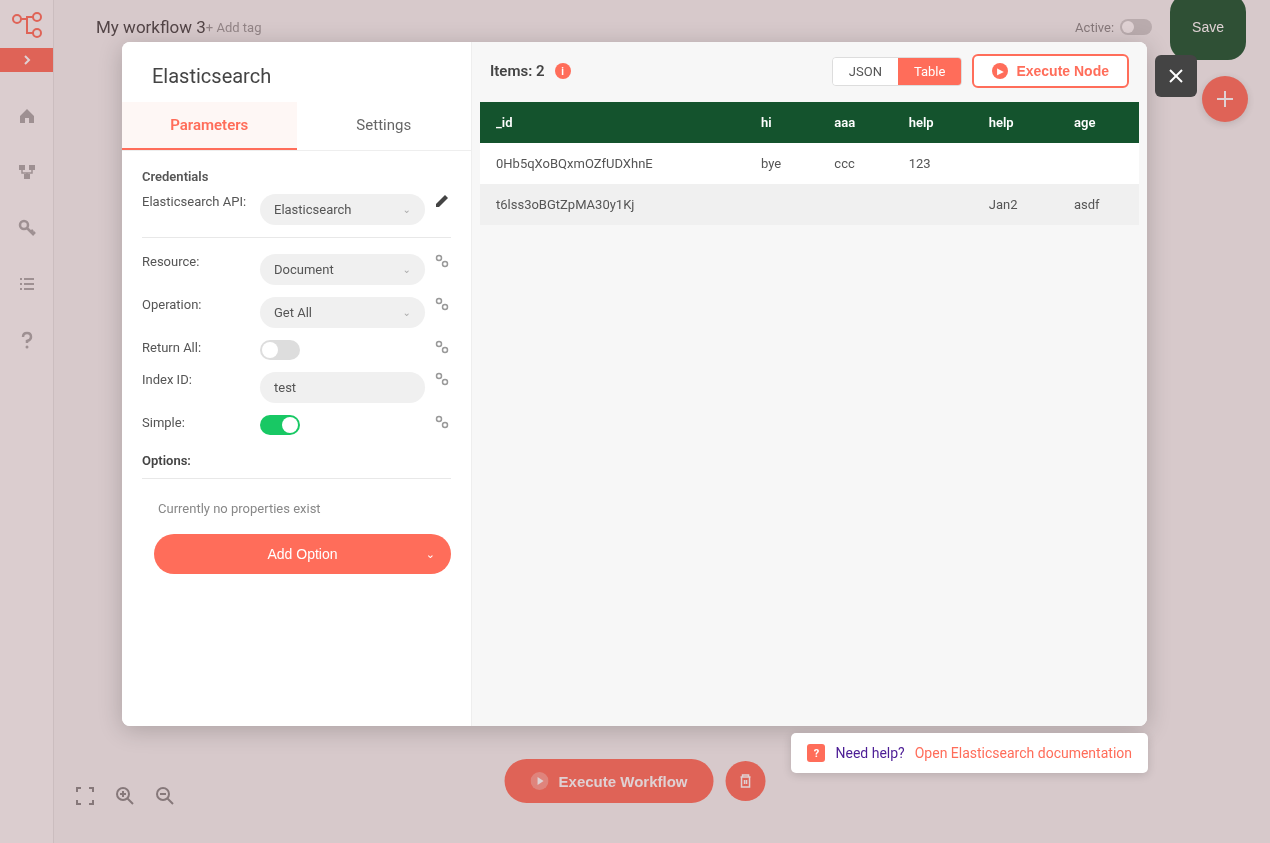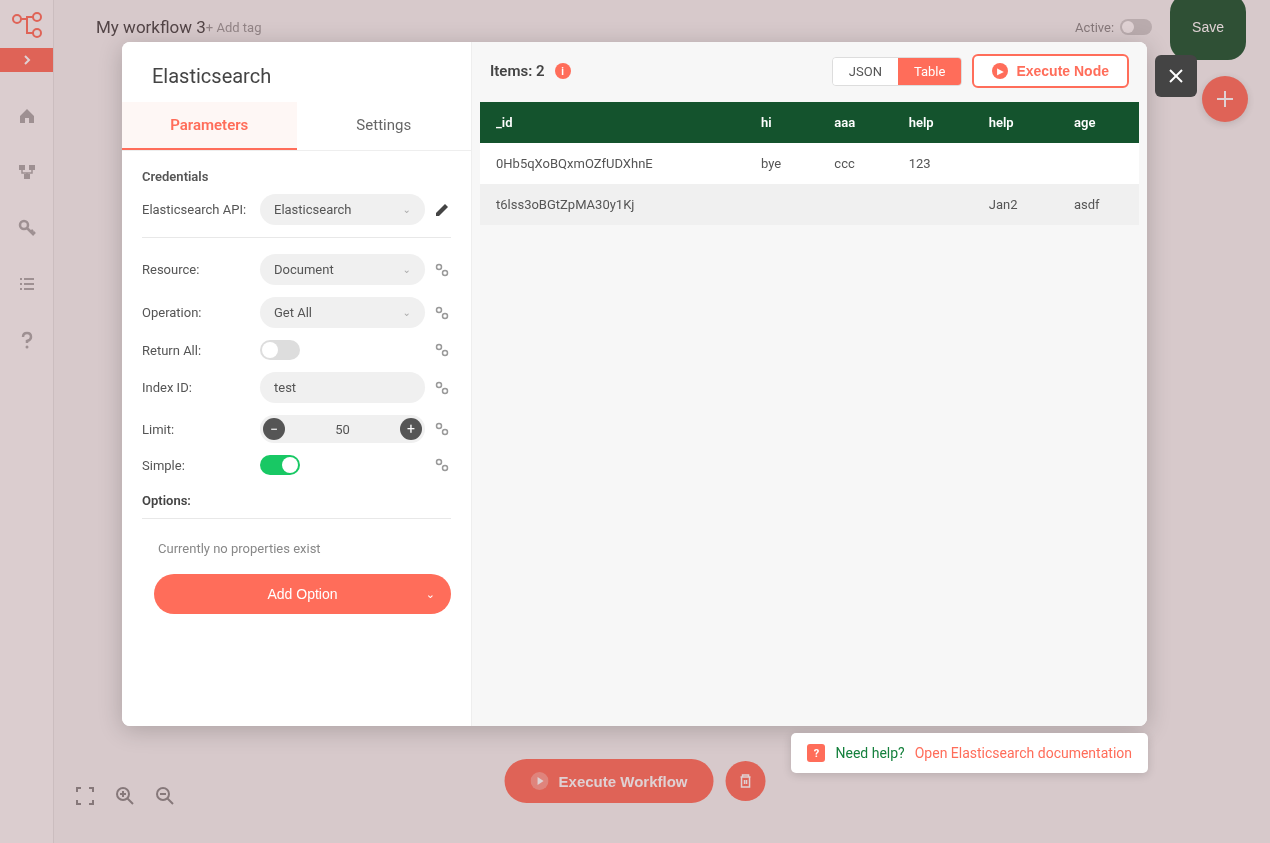--- a/index.html
+++ b/index.html
@@ -109,21 +109,21 @@
       background: #fff;
     }
     .node-title { font-size: 20px; color: #444; padding: 22px 30px 14px; font-weight: 400; }
     .tabs { display: flex; border-bottom: 1px solid #eee; }
     .tab { flex: 1; text-align: center; padding: 14px 15px; font-size: 15px; cursor: pointer; color: #666; }
     .tab.active { color: #ff6d5a; font-weight: 600; border-bottom: 2px solid #ff6d5a; background: #fef7f5; }
     
     .panel-body { padding: 18px 20px; overflow-y: auto; flex: 1; }
     .section-label { font-size: 13px; font-weight: 600; color: #555; margin-bottom: 10px; }
     
-    .param-row { display: flex; align-items: center; margin-bottom: 12px; gap: 8px; }
+    .param-row { display: flex; margin-bottom: 12px; gap: 8px; }
     .param-label { width: 110px; font-size: 13px; color: #555; }
     .param-select {
       flex: 1; background: #f0f0f0; border: none; border-radius: 16px; padding: 8px 14px;
       font-size: 13px; color: #555; position: relative; display: flex; justify-content: space-between; align-items: center;
     }
     .param-select .chev { color: #aaa; font-size: 10px; }
     .param-input {
       flex: 1; background: #f0f0f0; border: none; border-radius: 16px; padding: 8px 14px;
       font-size: 13px; color: #555;
     }
@@ -203,21 +203,21 @@
     .help-box {
       position: absolute; right: 122px; bottom: 70px; z-index: 12;
       background: #fff; border-radius: 5px; padding: 11px 16px;
       display: flex; align-items: center; gap: 10px;
       box-shadow: 0 2px 10px rgba(0,0,0,0.15);
     }
     .help-icon {
       width: 18px; height: 18px; background: #ff6d5a; color: #fff; border-radius: 3px;
       display: flex; align-items: center; justify-content: center; font-size: 11px; font-weight: bold;
     }
-    .help-text { font-size: 14px; color: #15803d; }
+    .help-text { font-size: 14px; color: #4c1d95; }
     .help-link { color: #ff6d5a; cursor: pointer; }
     
     svg { display: block; }
   </style>
 </head>
 <body>
 
 <div class="sidebar">
   <div class="sidebar-logo">
     <svg width="36" height="36" viewBox="0 0 36 36">
@@ -397,34 +397,20 @@
           <div class="param-label">Index ID:</div>
           <div class="param-input">test</div>
           <div class="gear-icon">
               <svg width="14" height="14" viewBox="0 0 14 14">
                 <circle cx="4" cy="4" r="2.5" fill="none" stroke="currentColor" stroke-width="1.5"></circle>
                 <circle cx="10" cy="10" r="2.5" fill="none" stroke="currentColor" stroke-width="1.5"></circle>
               </svg>
             </div>
         </div>
 
-        <div class="param-row">
-          <div class="param-label">Limit:</div>
-          <div class="number-input">
-            <div class="num-btn">−</div>
-            <div class="num-value">50</div>
-            <div class="num-btn">+</div>
-          </div>
-          <div class="gear-icon">
-              <svg width="14" height="14" viewBox="0 0 14 14">
-                <circle cx="4" cy="4" r="2.5" fill="none" stroke="currentColor" stroke-width="1.5"></circle>
-                <circle cx="10" cy="10" r="2.5" fill="none" stroke="currentColor" stroke-width="1.5"></circle>
-              </svg>
-            </div>
-        </div>
 
         <div class="param-row">
           <div class="param-label">Simple:</div>
           <div class="toggle-wrap">
               <div class="toggle-switch on"></div>
             </div>
           <div class="gear-icon">
               <svg width="14" height="14" viewBox="0 0 14 14">
                 <circle cx="4" cy="4" r="2.5" fill="none" stroke="currentColor" stroke-width="1.5"></circle>
                 <circle cx="10" cy="10" r="2.5" fill="none" stroke="currentColor" stroke-width="1.5"></circle>

